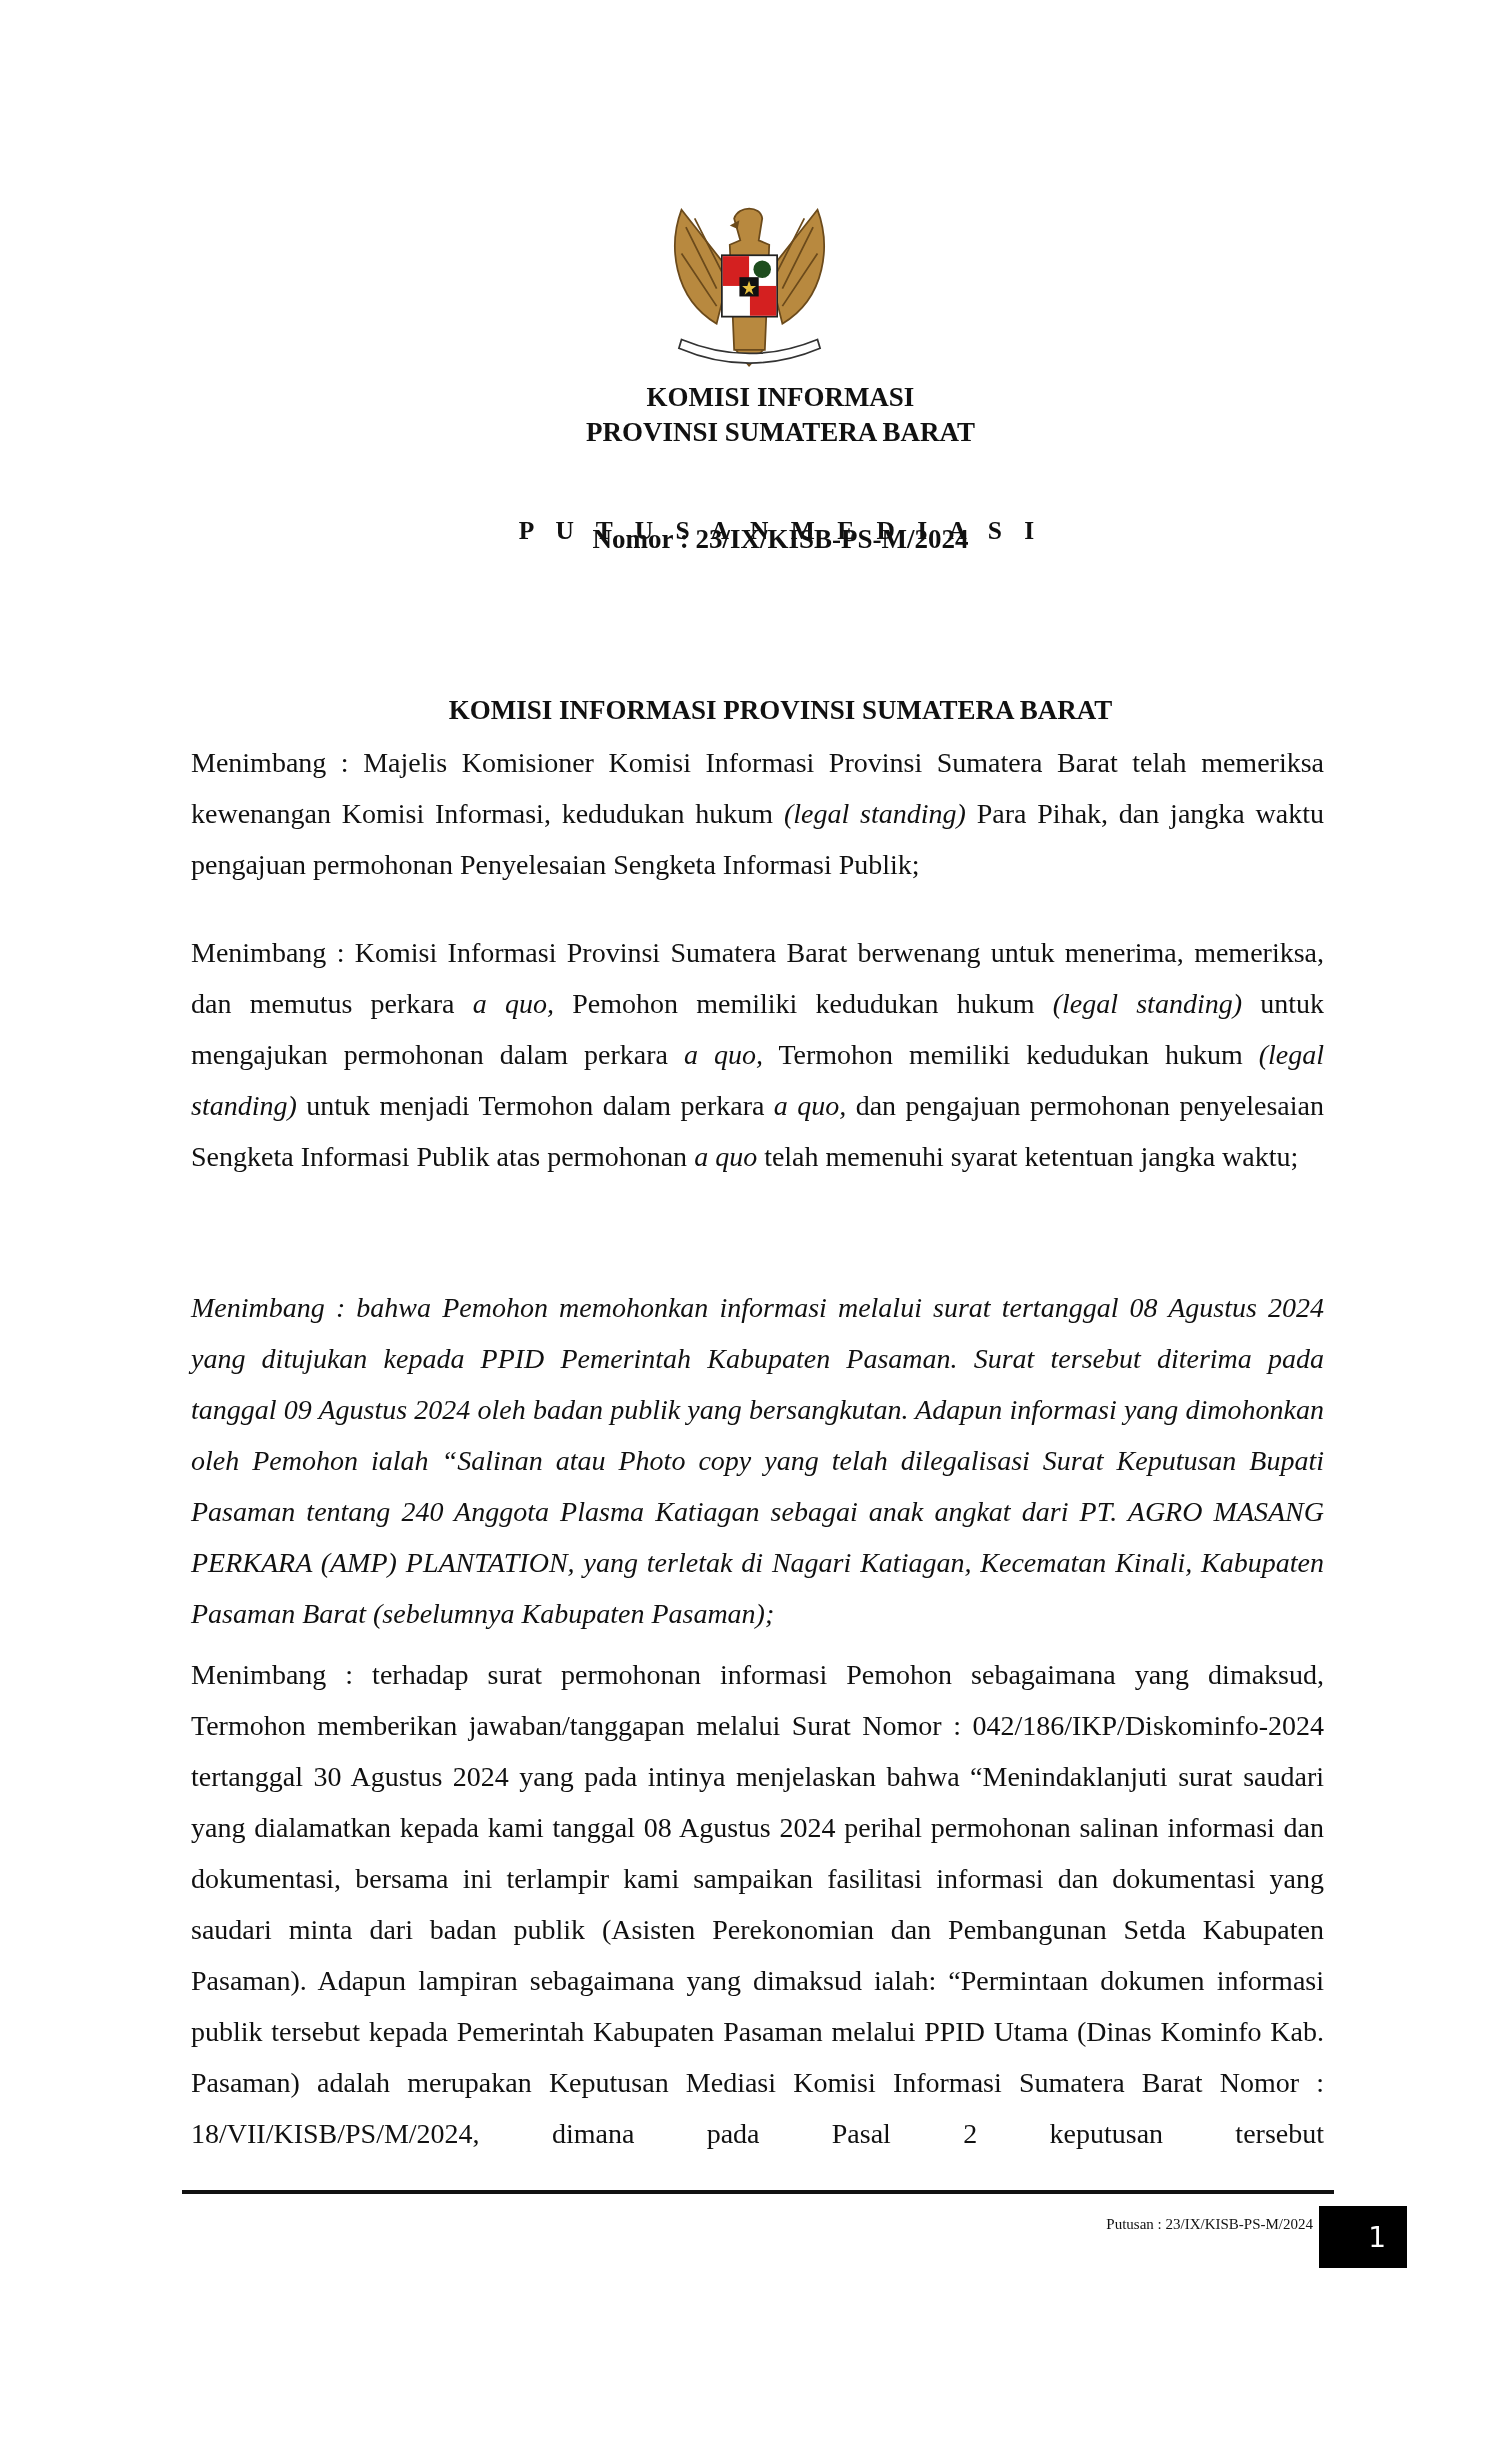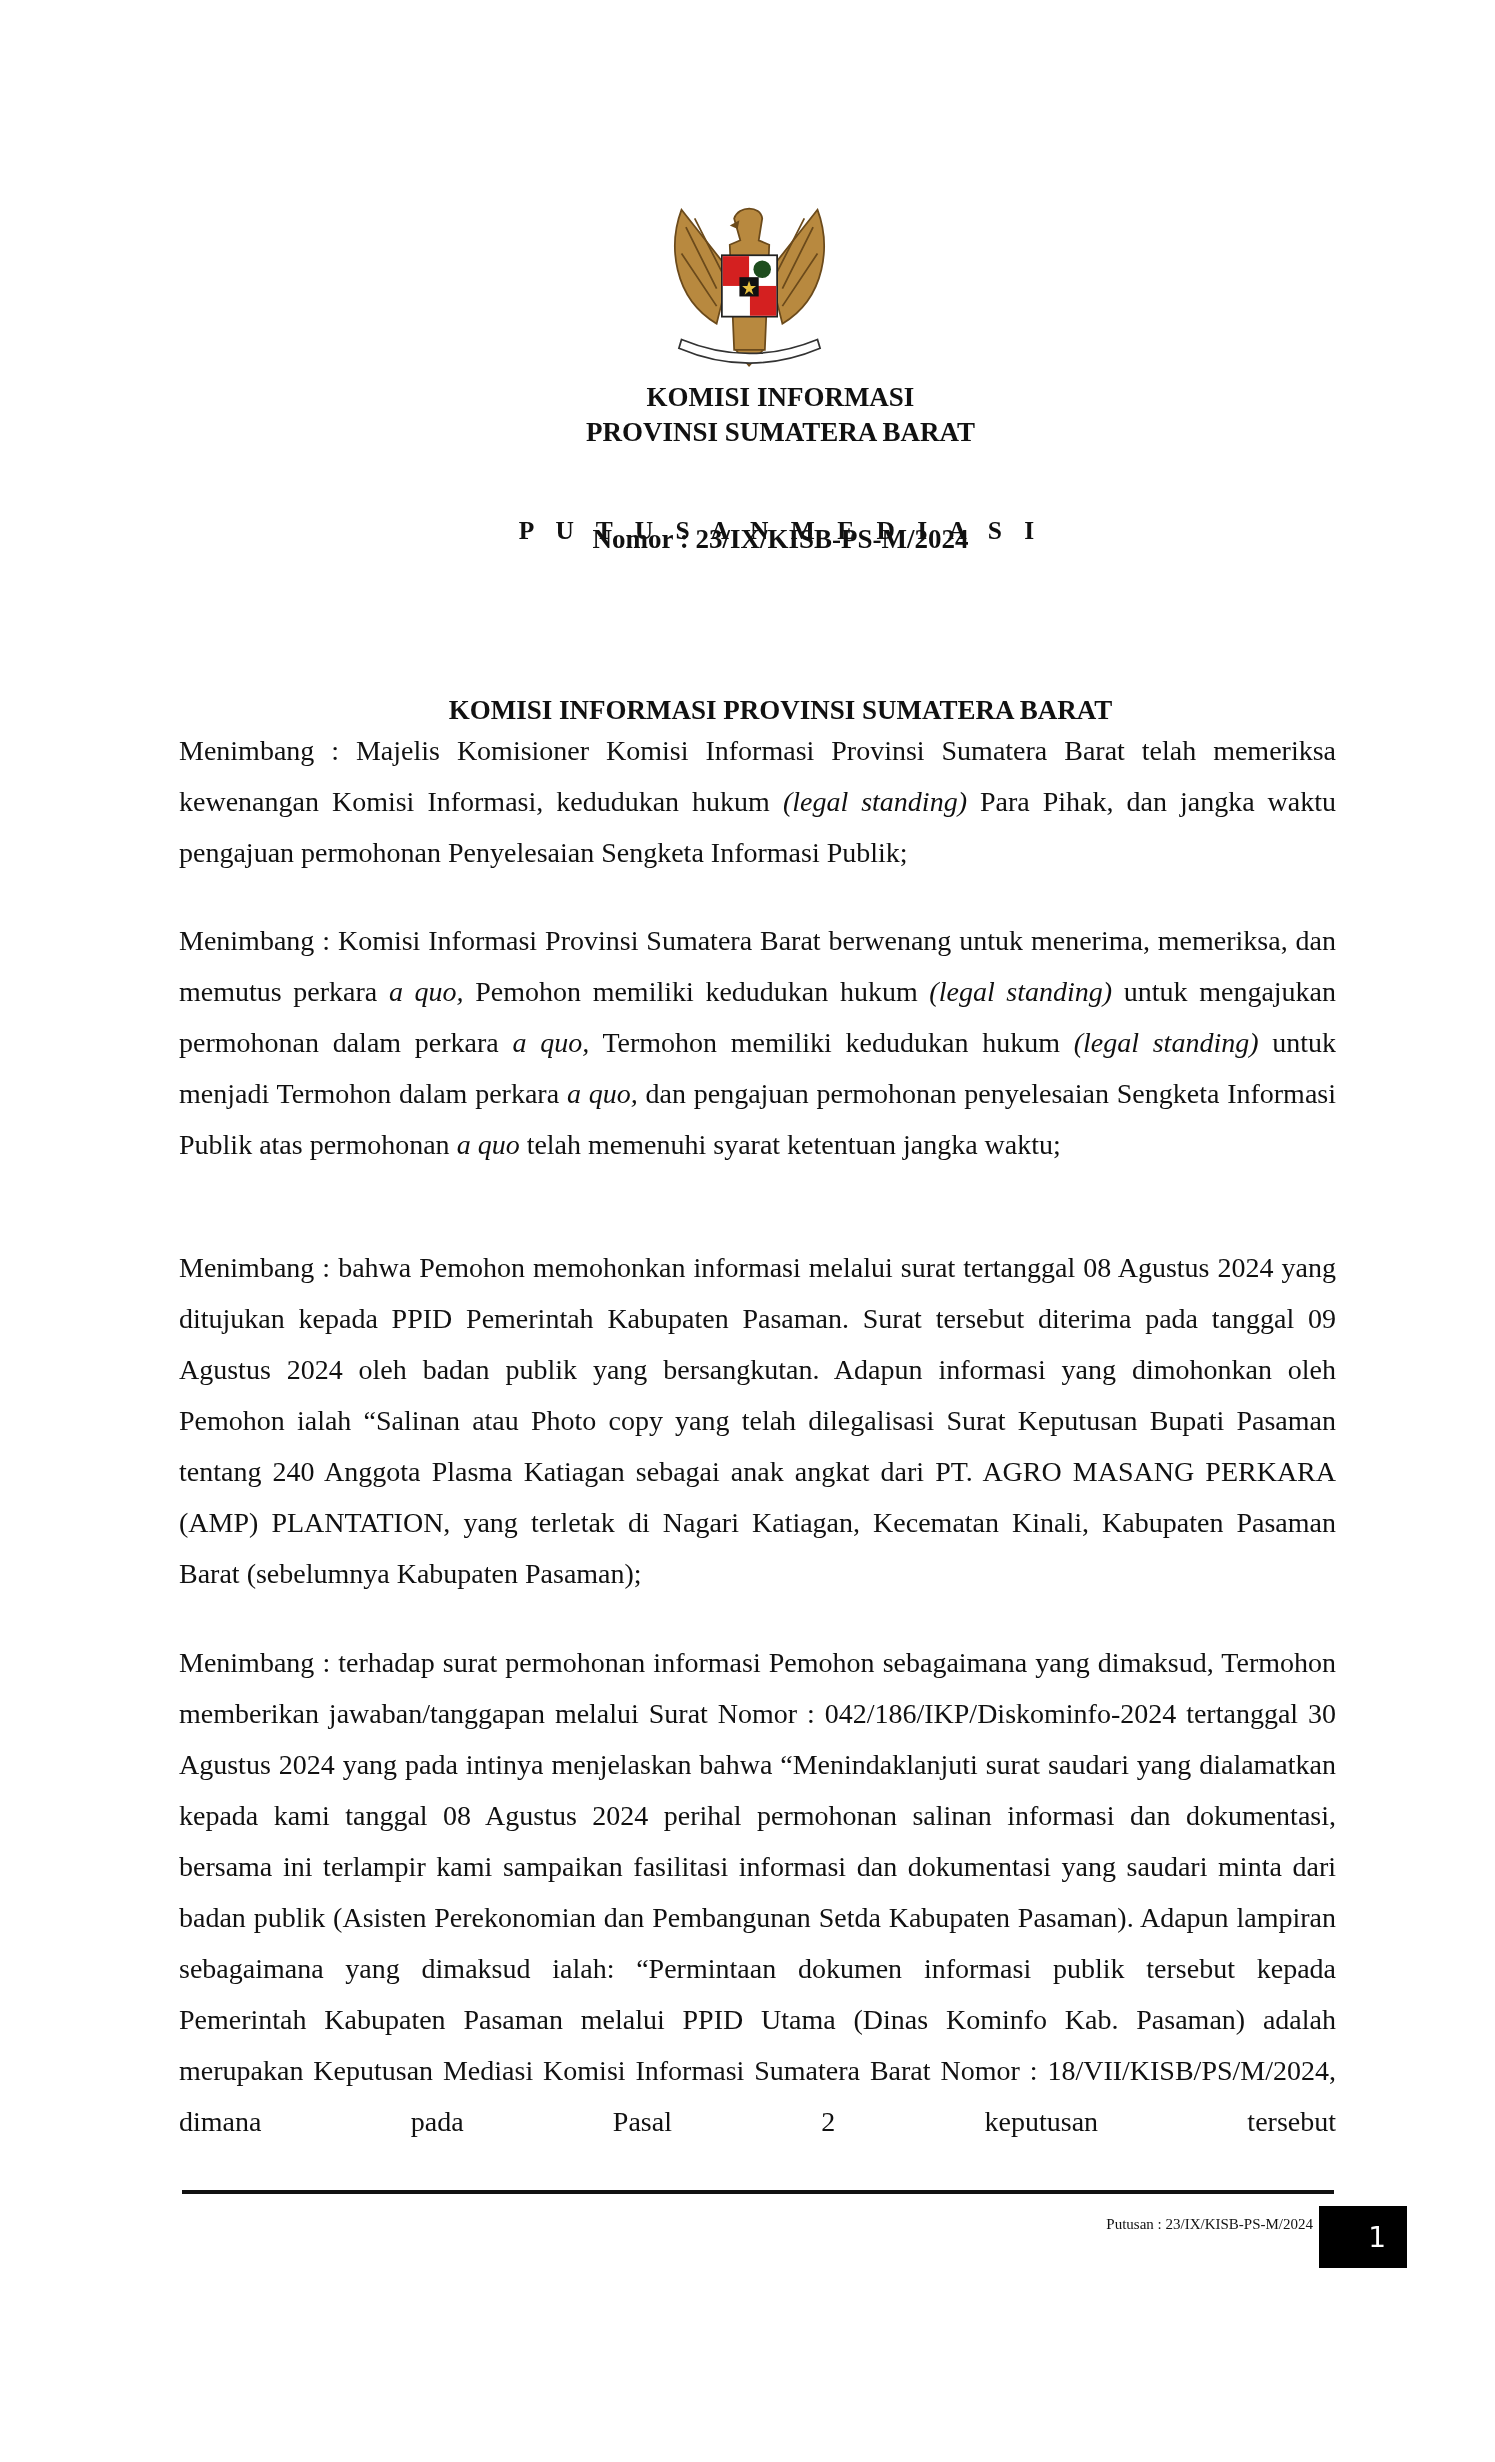--- a/index.html
+++ b/index.html
@@ -7,24 +7,24 @@
          font-family: "Liberation Serif", "DejaVu Serif", serif; color: #111111; }
   .emblem { position: absolute; left: 664px; top: 192px; width: 171px; height: 180px; }
   .center { position: absolute; left: 0; width: 1495px; text-align: center; font-weight: bold; padding-left: 33px; }
   .h-org1 { top: 380px; font-size: 27px; line-height: 35px; }
   .h-org2 { top: 415px; font-size: 27px; line-height: 35px; }
   .h-title { top: 500px; font-size: 25.5px; letter-spacing: 8px; margin-top: 16px; }
   .h-nomor { top: 524px; font-size: 27px; }
   .h-heading { top: 655px; font-size: 27px; margin-top: 40px; }
   .body { position: absolute; left: 179px; width: 1157px; font-size: 28px; line-height: 51px;
           text-align: justify; }
-  .body p { margin: 0; }
+  .body p { margin: 12px; }
   .p1 { top: 725px; }
   .p2 { top: 915px; }
-  .p3 { top: 1242px; }
+  .p3 { top: 1270px; font-style: italic; }
   .p4 { top: 1637px; }
   .footer-rule { position: absolute; left: 182px; top: 2190px; width: 1152px; height: 3.5px; background: #111; }
   .footer-text { position: absolute; right: 182px; top: 2216px; font-size: 15px; }
   .page-box { position: absolute; left: 1319px; top: 2206px; width: 88px; height: 62px; background: #000;
               color: #fff; font-family: "DejaVu Sans", sans-serif; font-size: 28px;
               display: flex; align-items: center; justify-content: flex-end; padding-right: 21px; box-sizing: border-box; }
   i { font-style: italic; }
   .last { text-align-last: justify; }
 </style>
 </head>

